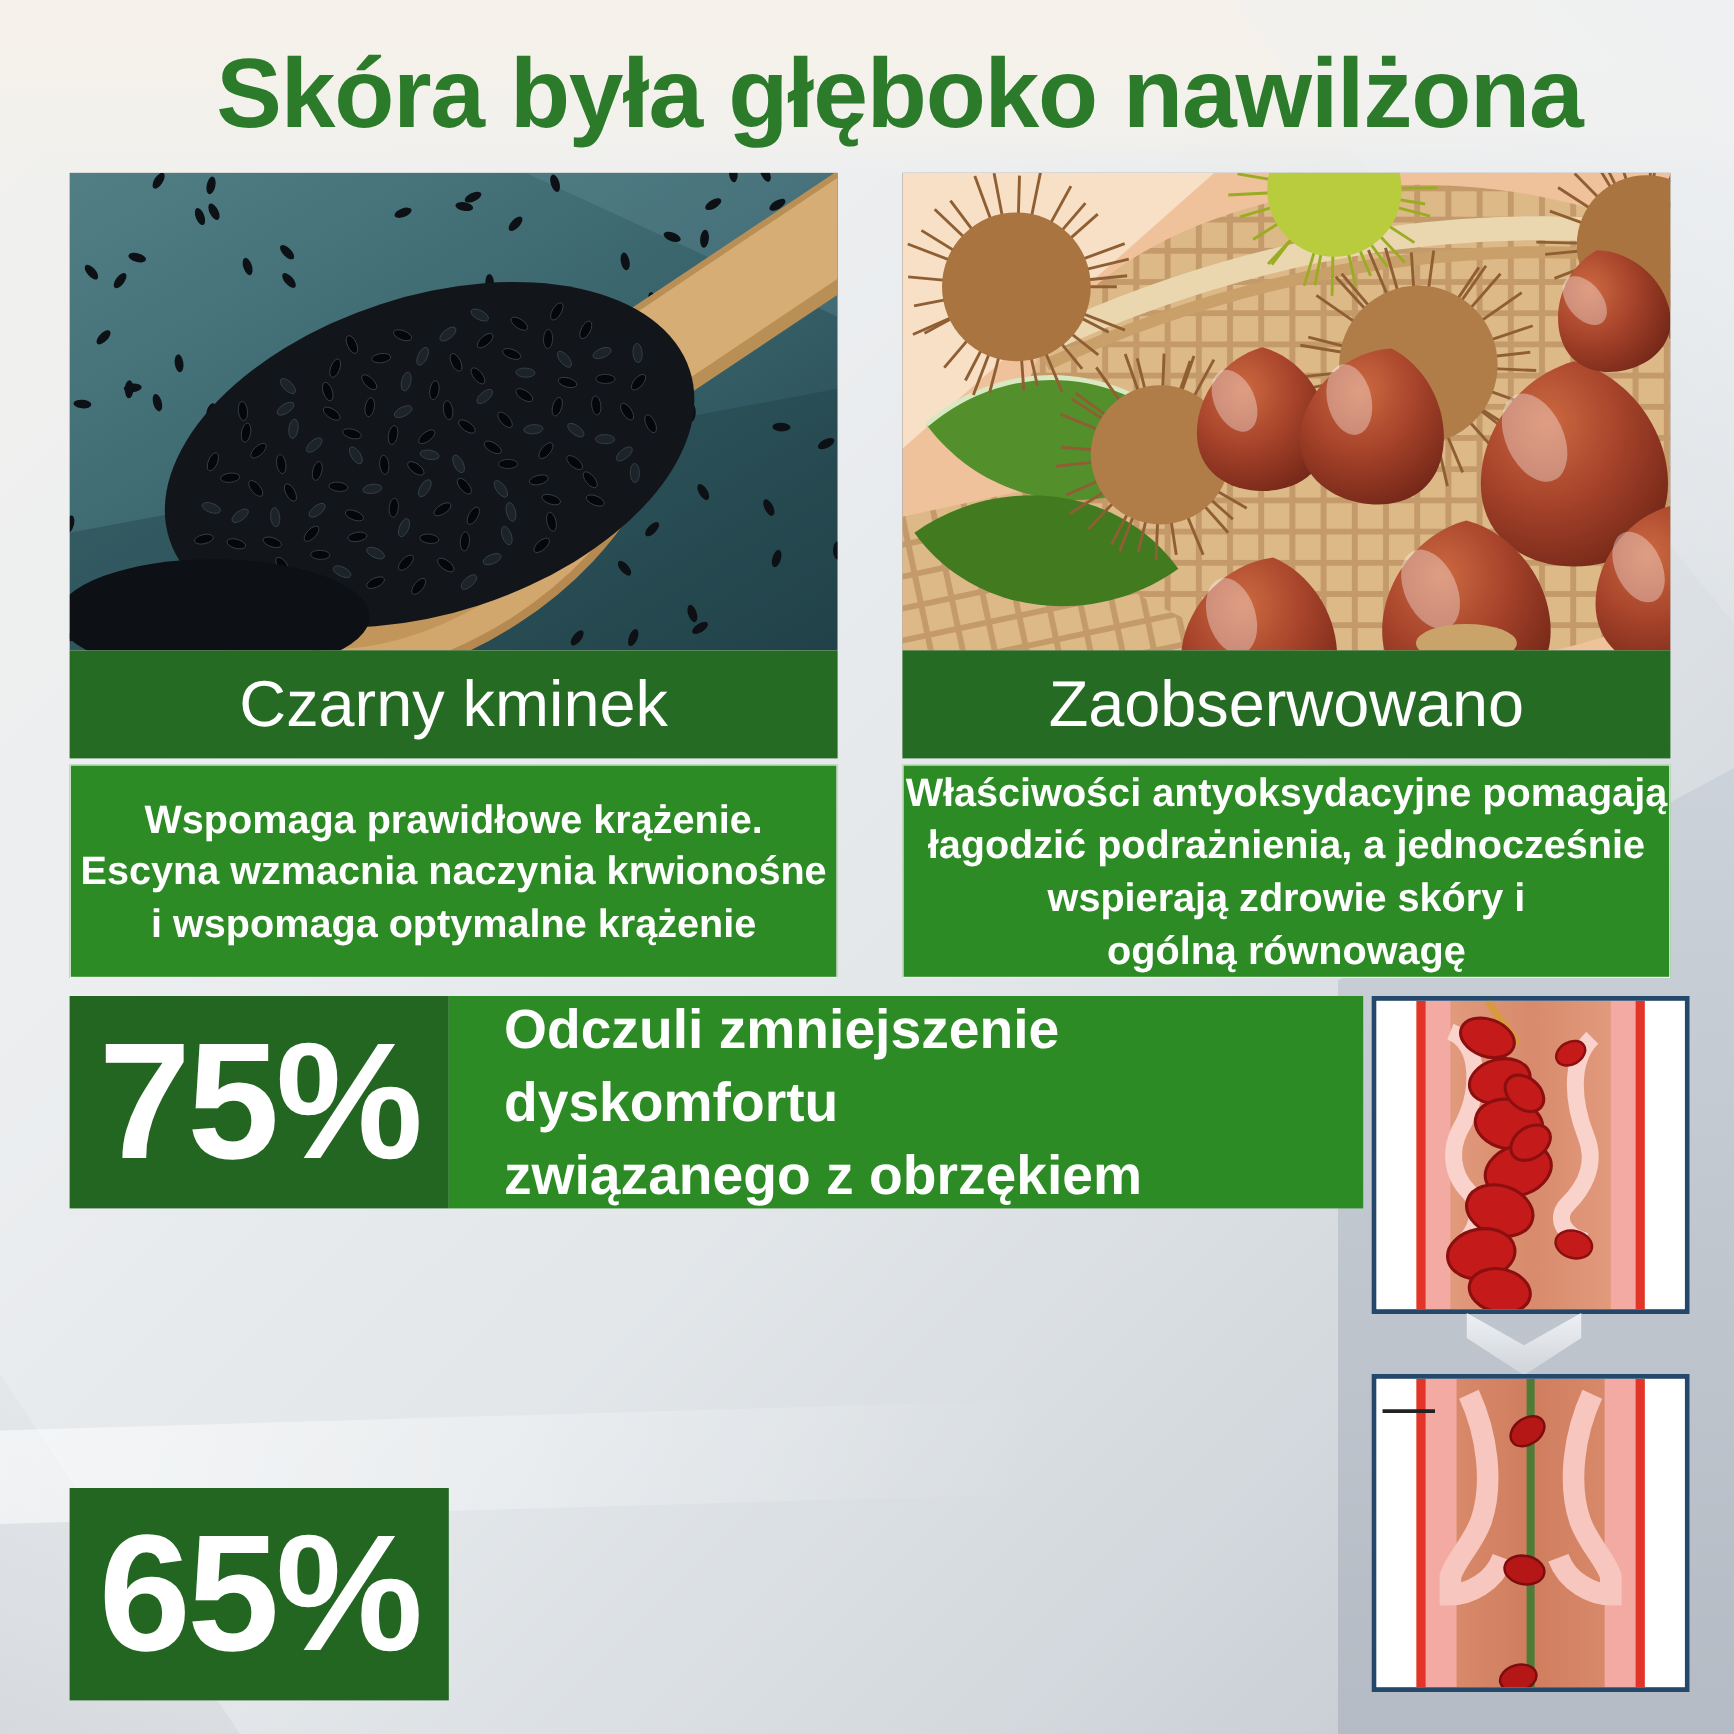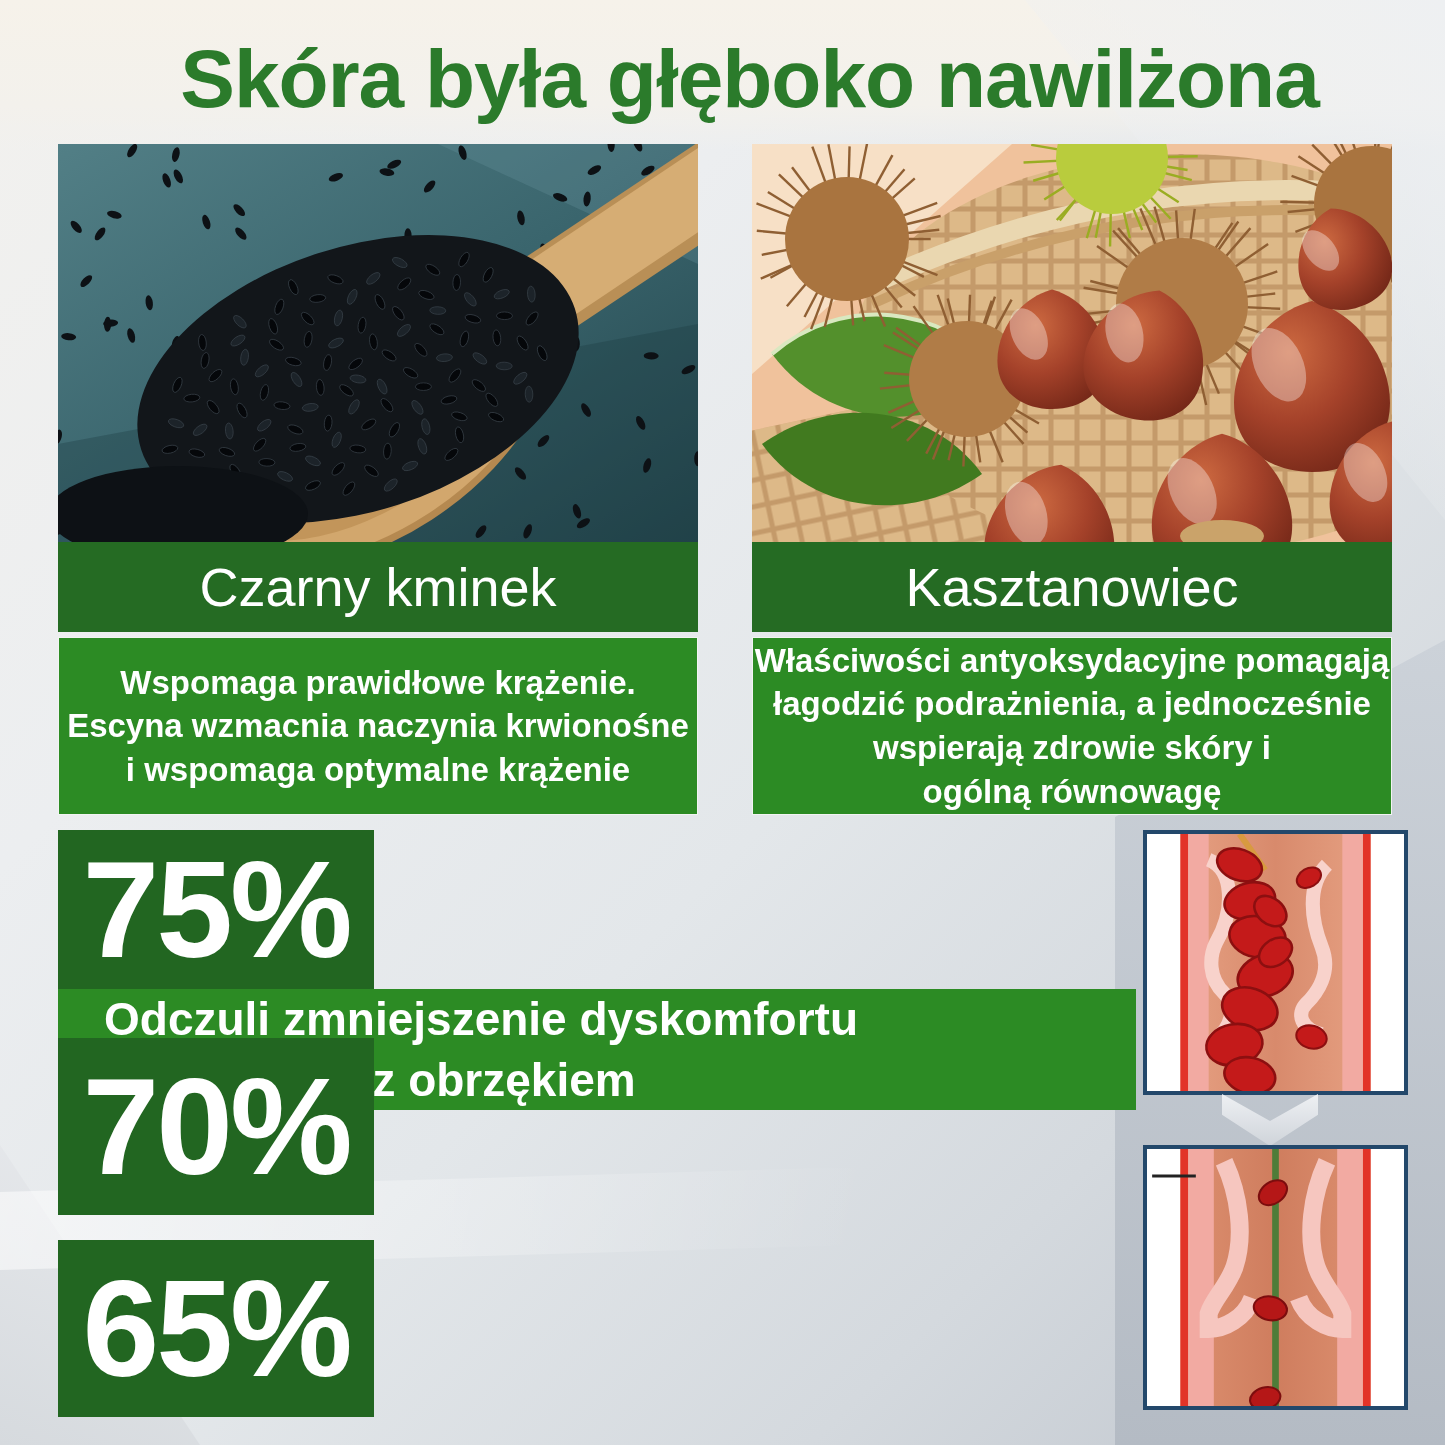--- a/index.html
+++ b/index.html
@@ -19,21 +19,21 @@
   .card{position:absolute;width:640px;}
   .card .photo{position:absolute;left:0;top:0;width:640px;height:398px;overflow:hidden;background:#888;}
   .card .photo svg{display:block;}
   .band{position:absolute;left:0;top:398px;width:640px;height:90px;background:#256b23;display:flex;align-items:center;justify-content:center;
         color:#fff;font-size:54px;font-weight:400;}
   .desc{position:absolute;left:0;top:493px;width:640px;height:178px;background:#2c8b24;display:flex;align-items:center;justify-content:center;
         color:#fff;font-size:33px;font-weight:700;text-align:center;line-height:1.32;white-space:pre-line;border:1px solid #f2f4f2;box-sizing:border-box;}
   #card-left{left:58px;top:144px;}
   #card-right{left:752px;top:144px;}
 
-  .stat-row{position:absolute;left:58px;width:1078px;height:177px;display:flex;flex-direction:column;}
+  .stat-row{position:absolute;left:58px;width:1078px;height:177px;display:flex;}
   .stat-row .pct{width:316px;height:100%;background:#226621;color:#fff;display:flex;align-items:center;justify-content:center;
                  font-size:138px;font-weight:700;letter-spacing:-3px;}
   .stat-row .txt{flex:1;height:100%;background:#2c8b24;color:#fff;display:flex;align-items:center;
                  font-size:46px;font-weight:700;line-height:1.32;padding-left:46px;box-sizing:border-box;white-space:pre-line;}
   #stat-1{top:830px;}
   #stat-2{top:1038px;}
   #stat-3{top:1240px;}
 
   .vessel-box{position:absolute;left:1143px;width:265px;height:265px;background:#fff;border:4px solid #23486b;box-sizing:border-box;overflow:hidden;}
   #vessel-before{top:830px;}
@@ -500,37 +500,36 @@
           <use href="#nut" transform="translate(560,235) scale(1.5)"></use>
           <use href="#nut" transform="translate(590,110) scale(0.9) rotate(-14)"></use>
           <use href="#nut" transform="translate(470,360) scale(1.35)"></use>
           <use href="#nut" transform="translate(300,385) scale(1.25) rotate(8)"></use>
           <use href="#nut" transform="translate(640,340) scale(1.2)"></use>
           <ellipse cx="470" cy="392" rx="42" ry="16" fill="#caa36a"></ellipse>
         </g>
       </svg>
     </div>
     <div class="band">
-      <span>Kasztanowiec</span>
+      <span>Zaobserwowano</span>
     </div>
     <div class="desc">
       <span>Właściwości antyoksydacyjne pomagają
 łagodzić podrażnienia, a jednocześnie
 wspierają zdrowie skóry i
 ogólną równowagę</span>
     </div>
   </div>
 
   <div class="stat-row" id="stat-1">
     <div class="pct">75%</div>
     <div class="txt">Odczuli zmniejszenie dyskomfortu
 związanego z obrzękiem</div>
   </div>
   <div class="stat-row" id="stat-2">
-    <div class="pct">70%</div>
   </div>
   <div class="stat-row" id="stat-3">
     <div class="pct">65%</div>
   </div>
 
   <div class="vessel-box" id="vessel-before">
     <svg width="257" height="257" viewBox="0 0 100 100">
       <defs>
         <linearGradient id="lumen1" x1="0" y1="0" x2="1" y2="0">
           <stop offset="0" stop-color="#e6a183"></stop>

